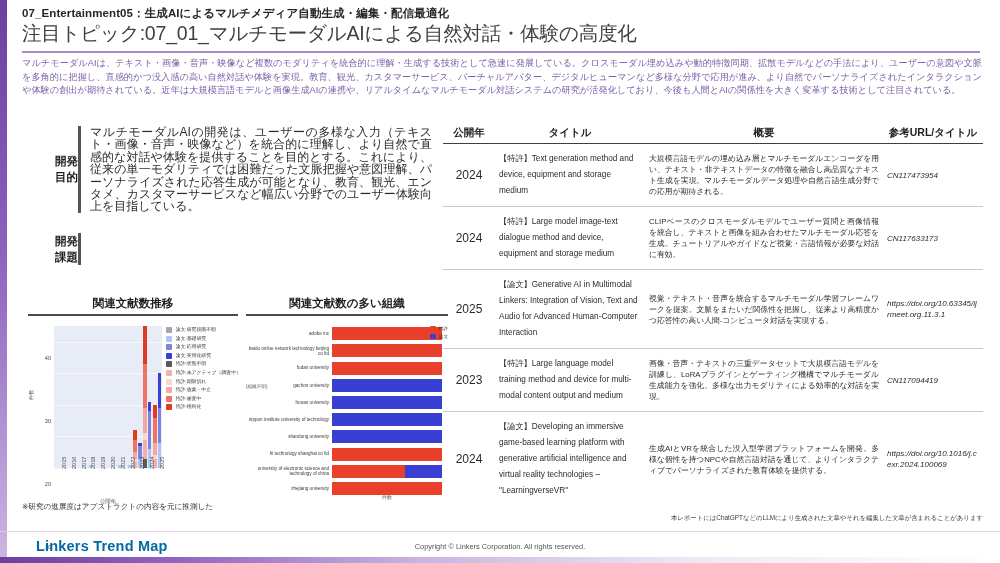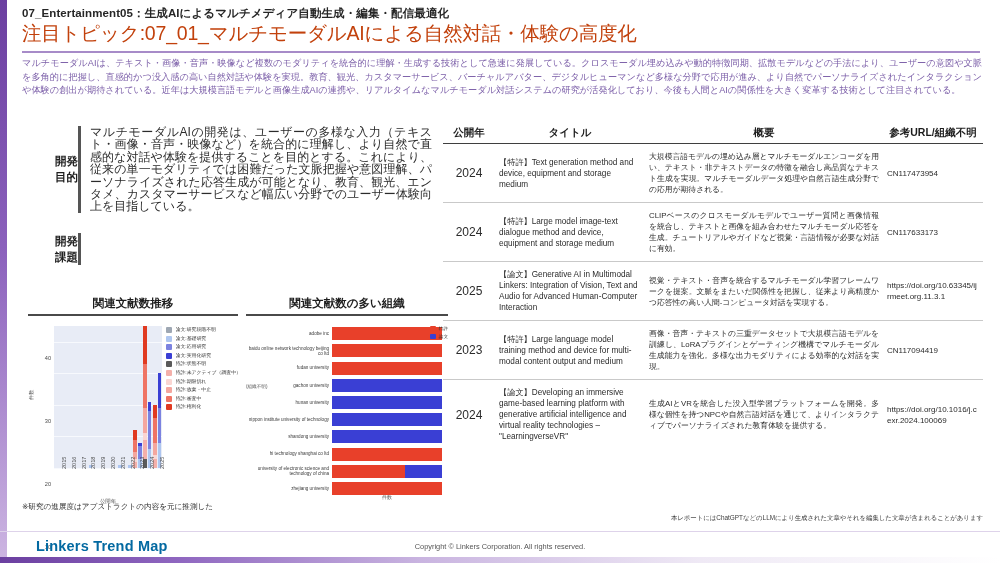--- a/index.html
+++ b/index.html
@@ -23,21 +23,21 @@
   }
 
   
   .header { position: absolute; left: 22px; top: 6px; width: 960px; }
   .eyebrow {
     font-size: 11.5px; font-weight: bold; color: #262626;
     letter-spacing: 0.1px; line-height: 15px;
     white-space: nowrap;
   }
   .title {
-    font-size: 19.5px; color: #c2410c; line-height: 25px;
+    font-size: 19.5px; color: #404040; line-height: 25px;
     letter-spacing: -0.2px; white-space: nowrap;
   }
   .title-rule {
     position: absolute; left: 22px; top: 51px; width: 958px; height: 2px;
     background: #a78bc8;
   }
 
   
   .intro {
     position: absolute; left: 22px; top: 57px; width: 960px;
@@ -177,23 +177,23 @@
     vertical-align: middle; padding: 7px 4px 7px 4px;
     border-bottom: 1px solid #c9c9c9;
     color: #2b2b2b;
   }
   table.refs tr:last-child td { border-bottom: none; }
   .col-year { width: 52px; }
   .col-title { width: 150px; }
   .col-sum { width: 238px; }
   .col-url { width: 100px; }
   td.year { font-size: 12px; text-align: center; color: #333; }
-  td.ttl { font-size: 8.2px; line-height: 11px; }
+  td.ttl { font-size: 8.2px; line-height: 16px; }
   td.sum { font-size: 7.8px; line-height: 11px; text-align: justify; }
-  td.url { font-size: 8px; line-height: 11px; word-break: break-all; }
+  td.url { font-size: 8px; line-height: 11px; word-break: break-all; font-style: italic; }
 
   .table-note {
     position: absolute; left: 443px; top: 514px; width: 540px;
     text-align: right; font-size: 6.4px; color: #3a3a3a;
   }
 
   
   .footer-rule {
     position: absolute; left: 0; top: 531px; width: 1000px; height: 1px;
     background: #ded3ea;
@@ -532,21 +532,21 @@
         <col class="col-year">
           <col class="col-title">
           <col class="col-sum">
           <col class="col-url">
       </colgroup>
       <thead>
         <tr>
           <th>公開年</th>
           <th>タイトル</th>
           <th>概要</th>
-          <th>参考URL/組織不明</th>
+          <th>参考URL/タイトル</th>
         </tr>
       </thead>
       <tbody id="refs-body">
           <tr>
             <td class="year">2024</td>
             <td class="ttl">【特許】Text generation method and device, equipment and storage medium</td>
             <td class="sum">大規模言語モデルの埋め込み層とマルチモーダルエンコーダを用い、テキスト・非テキストデータの特徴を融合し高品質なテキスト生成を実現。マルチモーダルデータ処理や自然言語生成分野での応用が期待される。</td>
             <td class="url">CN117473954</td>
           </tr>
           <tr>

